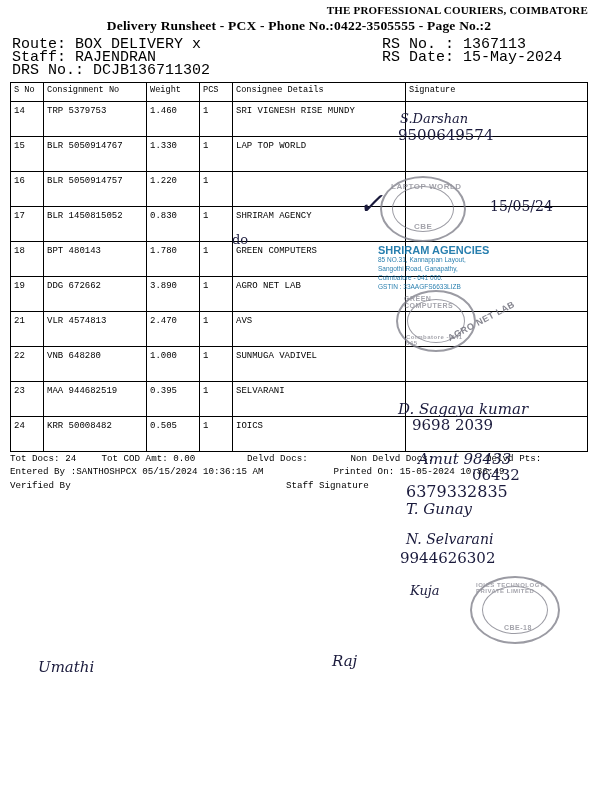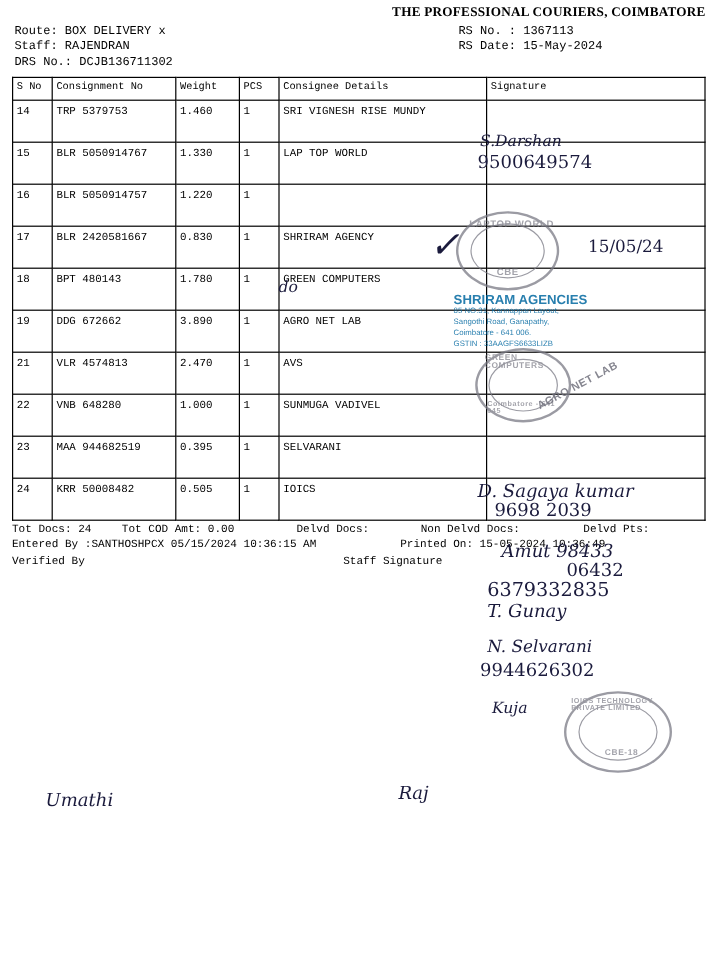--- a/index.html
+++ b/index.html
@@ -38,21 +38,21 @@
     font-family: "Liberation Serif", serif;
     font-weight: bold;
     font-size: 13.5px;
     margin-top: 2px;
     letter-spacing: .2px;
   }
   .meta {
     position: relative;
     margin-top: 4px;
     height: 44px;
-    font-size: 10px;
+    font-size: 15px;
     line-height: 13px;
   }
   .meta .left {
     position: absolute;
     left: 2px; top: 0;
   }
   .meta .right {
     position: absolute;
     left: 372px; top: 0;
   }
@@ -145,20 +145,21 @@
     line-height: 9px;
   }
 </style>
 </head>
 <body>
 
 <div class="page">
   <div class="sheet">
 
     <div class="company">THE PROFESSIONAL COURIERS, COIMBATORE</div>
+    <div class="title">Delivery Runsheet - PCX - Phone No.:0422-3505555 - Page No.:2</div>
 
     <div class="meta">
       <div class="left">
         <div>Route: BOX DELIVERY x</div>
         <div>Staff: RAJENDRAN</div>
         <div>DRS No.: DCJB136711302</div>
       </div>
       <div class="right">
         <div>RS No. : 1367113</div>
         <div>RS Date: 15-May-2024</div>
@@ -196,21 +197,21 @@
         <tr>
           <td class="c-sno">16</td>
           <td class="c-cn">BLR 5050914757</td>
           <td class="c-wt">1.220</td>
           <td class="c-pcs">1</td>
           <td class="c-cons"></td>
           <td class="c-sig"></td>
         </tr>
         <tr>
           <td class="c-sno">17</td>
-          <td class="c-cn">BLR 2420581667</td>
+          <td class="c-cn">BLR 1450815052</td>
           <td class="c-wt">0.830</td>
           <td class="c-pcs">1</td>
           <td class="c-cons">SHRIRAM AGENCY</td>
           <td class="c-sig"></td>
         </tr>
         <tr>
           <td class="c-sno">18</td>
           <td class="c-cn">BPT 480143</td>
           <td class="c-wt">1.780</td>
           <td class="c-pcs">1</td>
@@ -277,21 +278,21 @@
     <div class="verified">
       <div class="vleft">Verified By</div>
       <div class="vright">Staff Signature</div>
     </div>
 
   </div>
 
   <div class="ink cursive" style="left:400px; top:111px; font-size:13px;">S.Darshan</div>
   <div class="ink" style="left:398px; top:126px; font-size:15px;">9500649574</div>
 
-  <div class="ink" style="left:232px; top:232px; font-size:13px; font-style:italic;">do</div>
+  <div class="ink" style="left:232px; top:232px; font-size:13px; ">do</div>
   <div class="ink" style="left:490px; top:198px; font-size:14px;">15/05/24</div>
   <div class="ink" style="left:358px; top:186px; font-size:30px; font-style:italic;">✓</div>
 
   <div class="ink cursive" style="left:398px; top:400px; font-size:15px;">D. Sagaya kumar</div>
   <div class="ink" style="left:412px; top:416px; font-size:15px;">9698 2039</div>
 
   <div class="ink cursive" style="left:418px; top:450px; font-size:15px;">Amut 98433</div>
   <div class="ink" style="left:472px; top:466px; font-size:15px;text-align:center;">06432</div>
 
   <div class="ink" style="left:406px; top:482px; font-size:16px;">6379332835</div>

